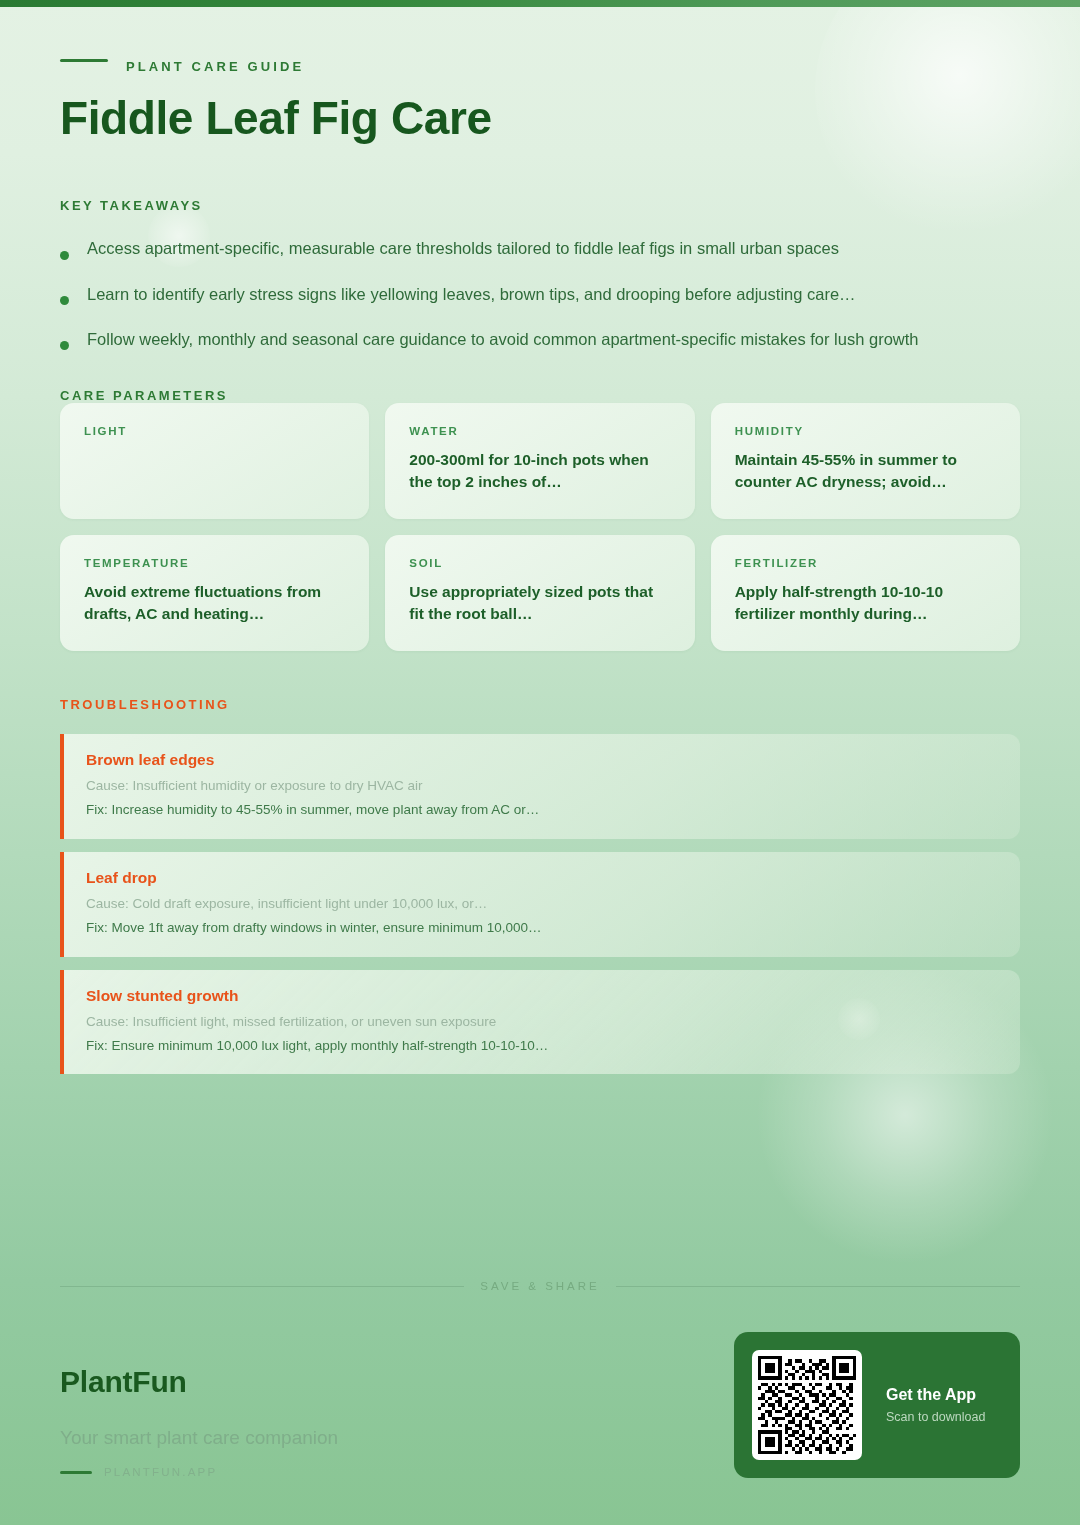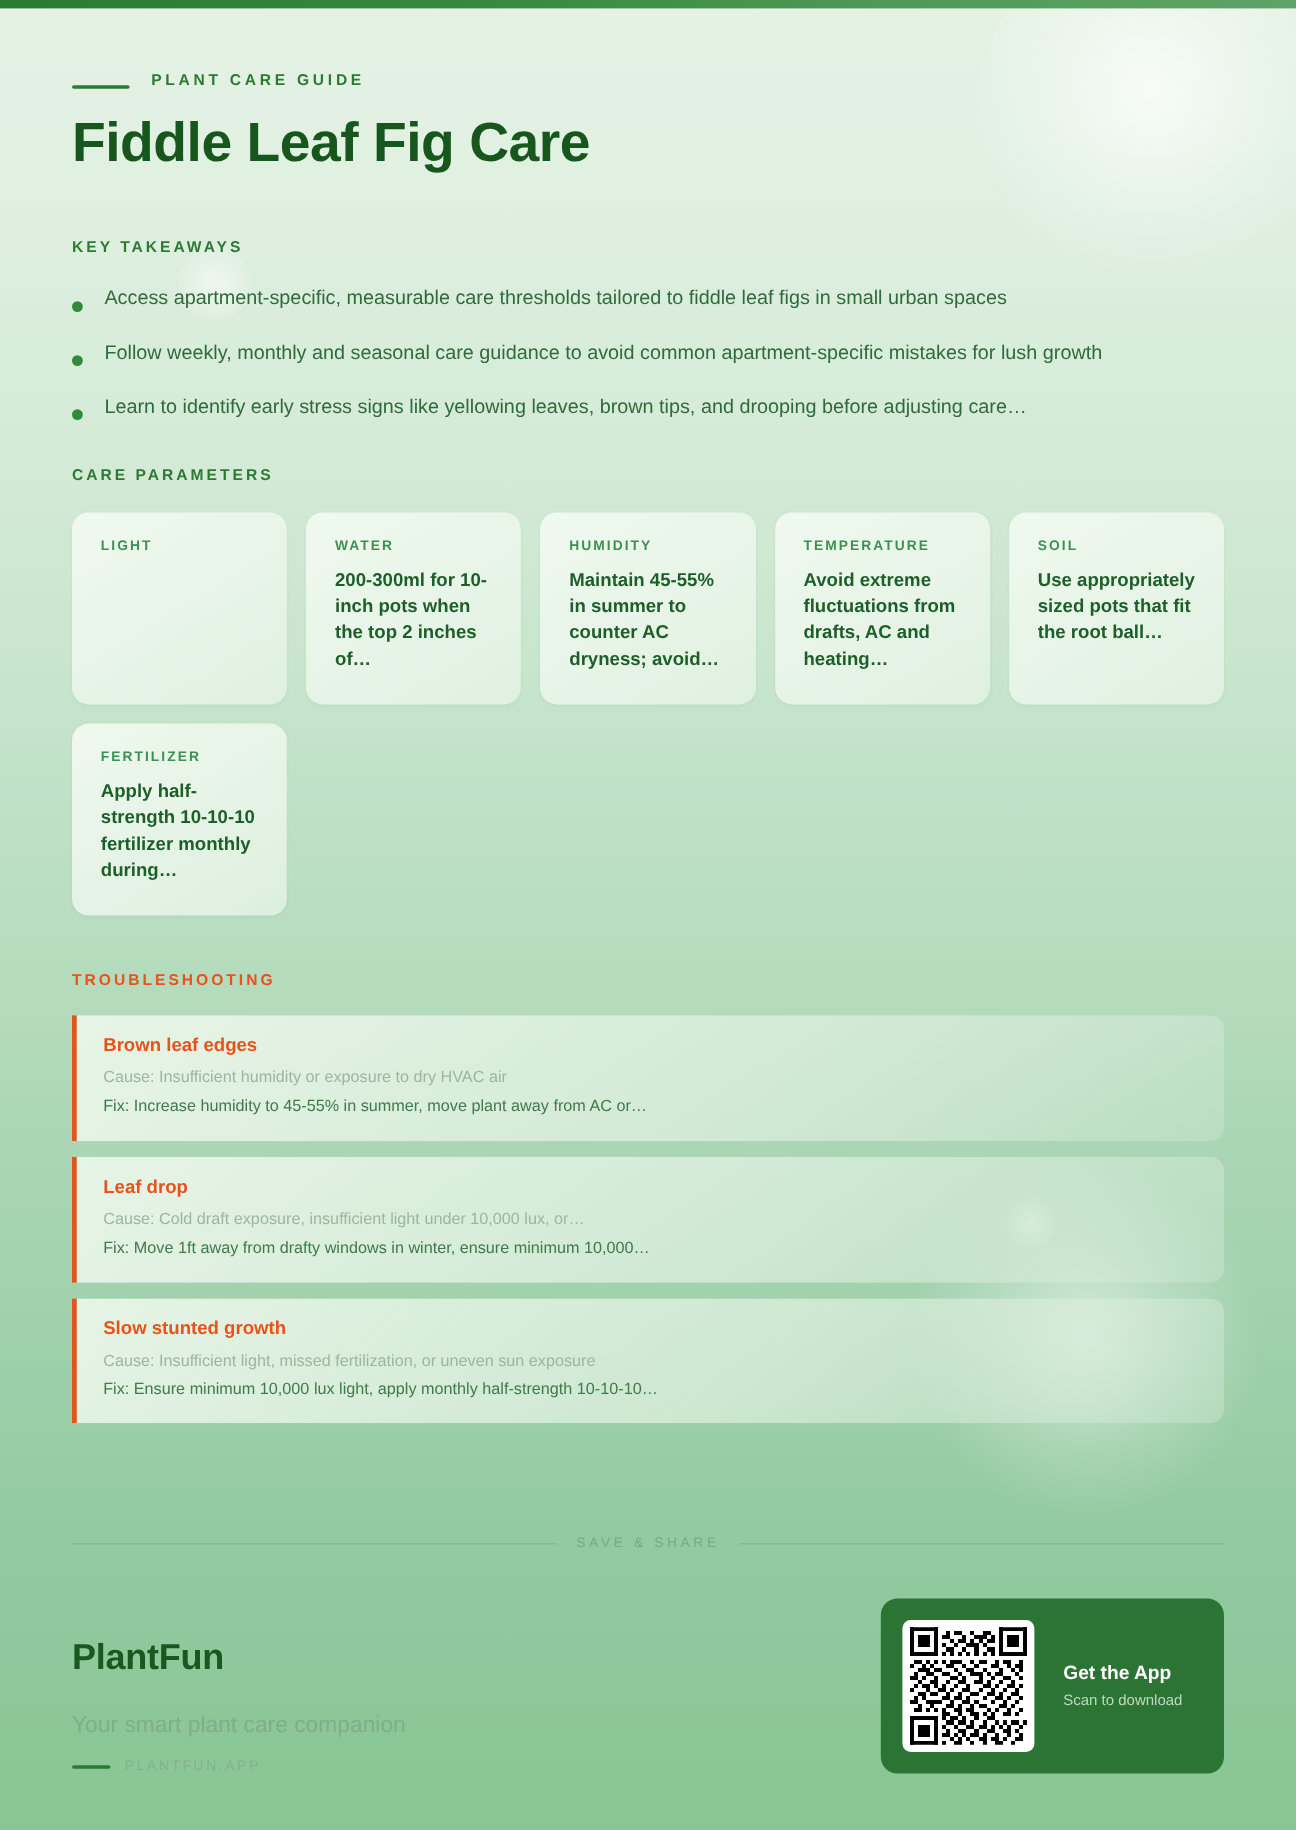--- a/index.html
+++ b/index.html
@@ -45,21 +45,21 @@
     background:radial-gradient(circle at 50% 50%, rgba(255,255,255,.55) 0%, rgba(255,255,255,.18) 55%, rgba(255,255,255,0) 78%);
   }
   .blob-d {
     width:42px; height:42px; left:838px; top:998px;
     background:radial-gradient(circle at 50% 50%, rgba(255,255,255,.42) 0%, rgba(255,255,255,.12) 58%, rgba(255,255,255,0) 80%);
   }
 
   .content { position:relative; z-index:3; padding:0 60px; }
 
   
-  .eyebrow-row { display:flex; align-items:flex-end; gap:18px; padding-top:59px; }
+  .eyebrow-row { display:flex; align-items:flex-start; gap:18px; padding-top:59px; }
   .eyebrow-line { width:48px; height:3px; background:#2d7a34; border-radius:2px; }
   .eyebrow-text {
     font-size:13px; font-weight:bold; letter-spacing:3.1px; color:#2d7a34;
   }
   h1.title {
     font-size:46px; font-weight:bold; color:#17571e; letter-spacing:-.4px;
     margin-top:20px; line-height:1.05;
   }
   .subtitle { font-size:17px; color:#7aa885; margin-top:15px; letter-spacing:.1px; }
 
@@ -75,22 +75,21 @@
   .tk-item { display:flex; align-items:flex-end; gap:18px; margin-bottom:23px; }
   .tk-dot {
     width:9px; height:9px; border-radius:50%; background:#2f8a3c;
     margin-top:8px; flex:none;
   }
   .tk-text { font-size:16.5px; color:#2f6b3a; line-height:1.35; }
 
   
   .care { margin-top:38px; }
   .card-grid {
-    margin-top:24px;
-    display:grid; grid-template-columns:repeat(5,1fr); gap:16px;
+    display:grid; grid-template-columns:repeat(3,1fr); gap:16px;
   }
   .pcard {
     background:linear-gradient(145deg, rgba(243,250,242,.92) 0%, rgba(228,243,228,.82) 100%);
     border-radius:14px;
     padding:22px 24px 26px 24px;
     min-height:102px;
     box-shadow:0 1px 3px rgba(40,90,50,.05);
   }
   .pcard-label {
     font-size:11.5px; font-weight:bold; letter-spacing:1.7px; color:#3d9150;
@@ -159,25 +158,25 @@
 
     <div class="takeaways">
       <div class="sect-label">KEY TAKEAWAYS</div>
       <div class="tk-list">
         <div class="tk-item">
           <span class="tk-dot"></span>
           <span class="tk-text">Access apartment-specific, measurable care thresholds tailored to fiddle leaf figs in small urban spaces</span>
         </div>
         <div class="tk-item">
           <span class="tk-dot"></span>
-          <span class="tk-text">Follow weekly, monthly and seasonal care guidance to avoid common apartment-specific mistakes for lush growth</span>
+          <span class="tk-text">Learn to identify early stress signs like yellowing leaves, brown tips, and drooping before adjusting care…</span>
         </div>
         <div class="tk-item">
           <span class="tk-dot"></span>
-          <span class="tk-text">Learn to identify early stress signs like yellowing leaves, brown tips, and drooping before adjusting care…</span>
+          <span class="tk-text">Follow weekly, monthly and seasonal care guidance to avoid common apartment-specific mistakes for lush growth</span>
         </div>
       </div>
     </div>
 
     <div class="care">
       <div class="sect-label">CARE PARAMETERS</div>
       <div class="card-grid">
         <div class="pcard">
           <div class="pcard-label">LIGHT</div>
         </div>

